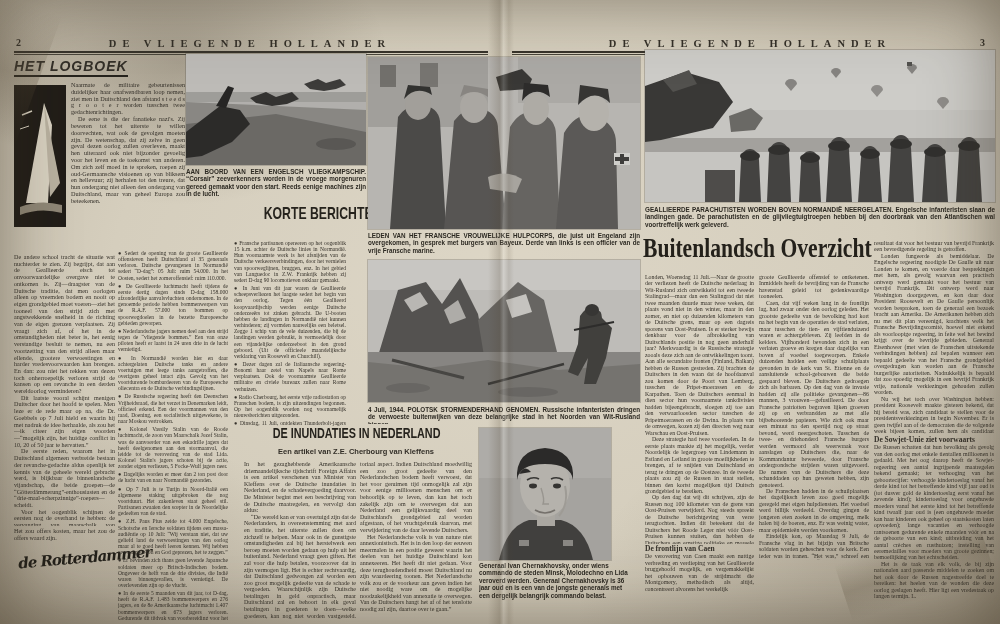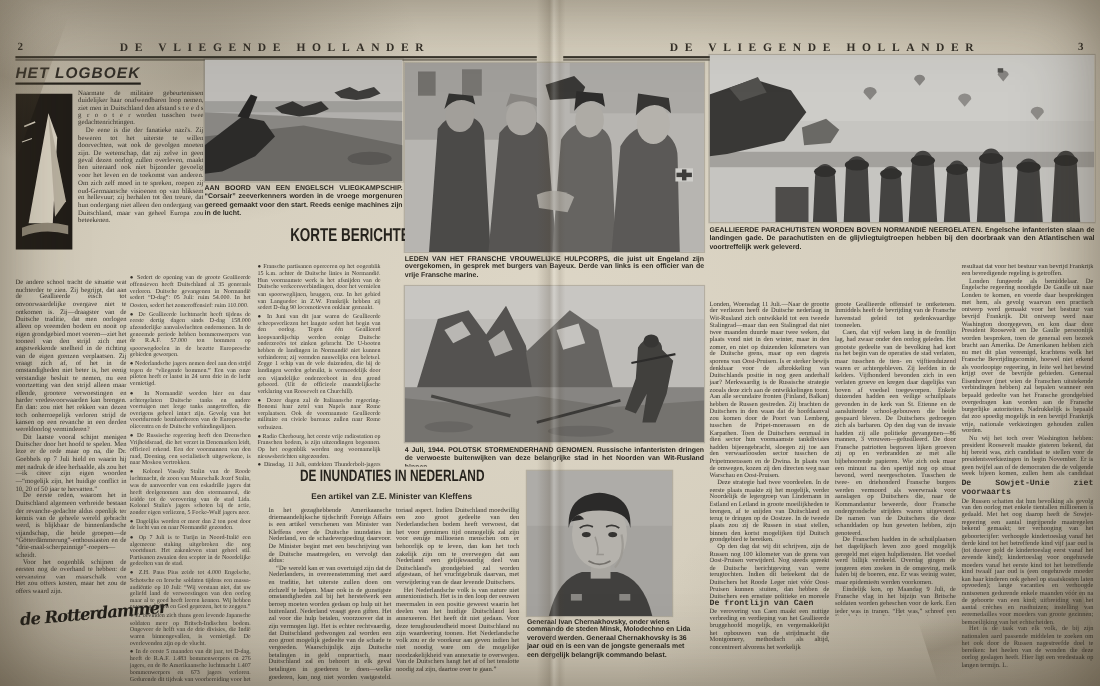--- a/index.html
+++ b/index.html
@@ -21,21 +21,21 @@
   .bodycol{position:absolute;overflow:hidden;font-size:6px;line-height:1.1;text-align:justify;color:#35312a;}
   .bodycol p{margin:0;text-indent:7px;}
   .bodycol p:first-child{text-indent:0;}
   .tinycol{font-size:5.5px;line-height:1.12;}
   .tinycol p{text-indent:0;margin:0 0 2px 0;}
   .cap{position:absolute;overflow:hidden;font-family:"Liberation Sans",sans-serif;font-weight:bold;
     font-size:6.3px;line-height:1.18;text-align:justify;color:#2c2922;}
   .kop-cond{position:absolute;text-align:center;}
   .kop-cond span{display:inline-block;white-space:nowrap;font-family:"Liberation Sans",sans-serif;
     font-weight:bold;transform:scaleX(.72);transform-origin:center;color:#26231d;}
-  .subkop{font-family:Liberation Mono, monospace;font-weight:bold;font-size:7.5px;margin:2px 0 2px 0;text-indent:0 !important;}
+  .subkop{font-family:Liberation Serif, serif;font-weight:bold;font-size:7.5px;margin:2px 0 2px 0;text-indent:0 !important;}
   .ph{position:absolute;overflow:hidden;filter:saturate(.25) contrast(.98);box-shadow:0 0 0 1px rgba(70,62,48,.25);}
   .ph svg{display:block;}
   #logboek-title{position:absolute;left:14px;top:58px;font-family:"Liberation Sans",sans-serif;
     font-style:italic;font-weight:bold;font-size:14px;border-bottom:2.5px solid #26231d;padding-bottom:1px;letter-spacing:1px;}
   #logboek-ill{float:left;width:52px;height:142px;margin:3px 5px 2px 0;}
   #signature{position:absolute;left:18px;top:548px;width:150px;font-style:italic;font-weight:bold;
     font-size:15px;transform:rotate(-5deg);color:#23201a;font-family:"DejaVu Serif",serif;letter-spacing:-1px;}
   #ovz-headline{position:absolute;left:643px;top:233px;width:240px;}
   #ovz-headline span{display:inline-block;white-space:nowrap;font-weight:bold;font-size:27px;
     transform:scaleX(.8);transform-origin:left;color:#24211b;}
@@ -115,21 +115,21 @@
       <p>●  Fransche partisanen opereeren op het oogenblik 15 k.m. achter de Duitsche linies in Normandië. Hun voornaamste werk is het afsnijden van de Duitsche verkeersverbindingen, door het vernielen van spoorweglijnen, bruggen, enz. In het gebied van Languedoc in Z.W. Frankrijk hebben zij sedert D-dag 90 locomotieven onklaar gemaakt.</p>
       <p>●  In Juni van dit jaar waren de Geallieerde scheepsverliezen het laagste sedert het begin van den oorlog. Tegen één Geallieerd koopvaardijschip werden eenige Duitsche onderzeeërs tot zinken gebracht. De U-booten hebben de landingen in Normandië niet kunnen verhinderen; zij vormden nauwelijks een beletsel. Zegge 1 schip van de vele duizenden, die bij de landingen werden gebruikt, is vermoedelijk door een vijandelijke onderzeeboot in den grond geboord. (Uit de officieele maandelijksche verklaring van Roosevelt en Churchill).</p>
       <p>●  Dezer dagen zal de Italiaansche regeering-Bonomi haar zetel van Napels naar Rome verplaatsen. Ook de voornaamste Geallieerde militaire en civiele bureaux zullen naar Rome verhuizen.</p>
       <p>●  Radio Cherbourg, het eerste vrije radiostation op Franschen bodem, is zijn uitzendingen begonnen. Op het oogenblik worden nog voornamelijk nieuwsberichten uitgezonden.</p>
       <p>●  Dinsdag, 11 Juli, ontdekten Thunderbolt-jagers aan het Normandische front een verzameling van 30 Duitsche tanks. In duikvluchten tot 4 meter van den grond schoten zij er binnen minimum van tijd 28 in brand. De overige tanks vluchtten naar alle richtingen.</p>
     </div>
 
   <div class="kop-cond" style="left:240px;top:424px;width:232px;">
     <span style="font-size:15px;">DE INUNDATIES IN NEDERLAND</span>
   </div>
-  <div style="position:absolute;left:240px;top:447px;width:232px;text-align:center;font-family:'Liberation Sans',sans-serif;font-weight:bold;font-size:7.5px;">Een artikel van Z.E. Minister van Kleffens</div>
+  <div style="position:absolute;left:240px;top:447px;width:232px;text-align:center;font-family:'Liberation Sans',sans-serif;font-weight:bold;font-size:7.5px;">Een artikel van Z.E. Cherbourg van Kleffens</div>
   <div class="bodycol" style="left:244px;top:461px;width:112px;height:158px;">
       <p>In het gezaghebbende Amerikaansche driemaandelijksche tijdschrift Foreign Affairs is een artikel verschenen van Minister van Kleffens over de Duitsche inundaties in Nederland, en de schadevergoeding daarvoor. De Minister begint met een beschrijving van de Duitsche maatregelen, en vervolgt dan aldus:</p>
       <p>“De wereld kan er van overtuigd zijn dat de Nederlanders, in overeenstemming met aard en traditie, het uiterste zullen doen om zichzelf te helpen. Maar ook in de gunstigste omstandigheden zal bij het herstelwerk een beroep moeten worden gedaan op hulp uit het buitenland. Nederland vraagt geen giften. Het zal voor die hulp betalen, voorzoover dat in zijn vermogen ligt. Het is echter rechtvaardig, dat Duitschland gedwongen zal worden een zoo groot mogelijk gedeelte van de schade te vergoeden. Waarschijnlijk zijn Duitsche betalingen in geld onpractisch, maar Duitschland zal en behoort in elk geval betalingen in goederen te doen—welke goederen, kan nog niet worden vastgesteld. Deze zaak heeft echter ook een terri-</p>
     </div>
   <div class="bodycol" style="left:360px;top:461px;width:112px;height:158px;">
       <p>toriaal aspect. Indien Duitschland moedwillig een zoo groot gedeelte van den Nederlandschen bodem heeft verwoest, dat het voor geruimen tijd onmogelijk zal zijn voor eenige millioenen menschen om er behoorlijk op te leven, dan kan het toch zakelijk zijn om te overwegen dat aan Nederland een gelijkwaardig deel van Duitschland's grondgebied zal worden afgestaan, of het vruchtgebruik daarvan, met verwijdering van de daar levende Duitschers.</p>
       <p>Het Nederlandsche volk is van nature niet annexionistisch. Het is in den loop der eeuwen meermalen in een positie geweest waarin het deelen van het huidige Duitschland kon annexeeren. Het heeft dit niet gedaan. Voor deze terughoudendheid moest Duitschland nu zijn waardeering toonen. Het Nederlandsche volk zou er de voorkeur aan geven indien het niet noodig ware om de mogelijke noodzakelijkheid van annexatie te overwegen. Van de Duitschers hangt het af of het tenslotte noodig zal zijn, daartoe over te gaan.”</p>
     </div>
 
   <div class="ph" style="left:368px;top:57px;width:272px;height:172px;">
@@ -236,20 +236,23 @@
         <ellipse cx="225" cy="104" rx="10" ry="5"></ellipse>
         <ellipse cx="256" cy="94" rx="11" ry="5"></ellipse>
         <ellipse cx="290" cy="102" rx="11" ry="5"></ellipse>
         <ellipse cx="324" cy="96" rx="11" ry="5"></ellipse>
       </g>
       <rect x="60" y="120" width="30" height="32" fill="#514b41"></rect>
     </svg>
   </div>
   <div class="cap" style="left:645px;top:206px;width:350px;height:28px;">GEALLIEERDE PARACHUTISTEN WORDEN BOVEN NORMANDIË NEERGELATEN.  Engelsche infanteristen slaan de landingen gade.  De parachutisten en de glijvliegtuigtroepen hebben bij den doorbraak van den Atlantischen wal voortreffelijk werk geleverd.</div>
 
+  <div id="ovz-headline">
+    <span>Buitenlandsch Overzicht</span>
+  </div>
   <div class="bodycol" style="left:645px;top:274px;width:109px;height:270px;font-size:5.9px;">
       <p>Londen, Woensdag 11 Juli.—Naar de grootte der verliezen heeft de Duitsche nederlaag in Wit-Rusland zich ontwikkeld tot een tweede Stalingrad—maar dan een Stalingrad dat niet twee maanden duurde maar twee weken, dat plaats vond niet in den winter, maar in den zomer, en niet op duizenden kilometers van de Duitsche grens, maar op een dagreis sporens van Oost-Pruisen. Is er sterker bewijs denkbaar voor de afbrokkeling van Duitschlands positie in nog geen anderhalf jaar? Merkwaardig is de Russische strategie zooals deze zich aan de ontwikkelingen toont. Aan alle secundaire fronten (Finland, Balkan) hebben de Russen gestreden. Zij brachten de Duitschers in den waan dat de hoofdaanval zou komen door de Poort van Lemberg, tusschen de Pripet-moerassen en de Karpathen. Toen de Duitschers eenmaal in dien sector hun voornaamste tankdivisies hadden bijeengebracht, sloegen zij toe aan den verwaarloosden sector tusschen de Pripetmoerassen en de Dwina. In plaats van de omwegen, kozen zij den directen weg naar Warschau en Oost-Pruisen.</p>
       <p>Deze strategie had twee voordeelen. In de eerste plaats maakte zij het mogelijk, verder Noordelijk de legergroep van Lindemann in Estland en Letland in groote moeilijkheden te brengen, af te snijden van Duitschland en terug te dringen op de Oostzee. In de tweede plaats zou zij de Russen in staat stellen, binnen den kortst mogelijken tijd Duitsch grondgebied te bereiken.</p>
       <p>Op den dag dat wij dit schrijven, zijn de Russen nog 100 kilometer van de grens van Oost-Pruisen verwijderd. Nog steeds spreekt de Duitsche berichtgeving van verre terugtochten. Indien dit beteekent dat de Duitschers het Roode Leger niet vóór Oost-Pruisen kunnen stuiten, dan hebben de Duitschers een ernstige politieke en moreele nederlaag voor den boeg. Geen verzekering heeft Hitler er dieper bij zijn Duitschers ingestampt dan dat deze oorlog nimmer gevoerd zou behooren te worden op Duitsch grondgebied. Oost-Pruisen is oer-Duitsch, het oude Borussia, waar in een volkerenmengsel van Pruisen en Slaven het evangelie van bloed en ijzer werd geboren. Prijsgeven van dit heilig gebied kan niet anders dan catastrophale gevolgen hebben voor het toch al zoo gezonken prestige van den Führer—oftewel der Narr, zooals hij tegenwoordig door velen in Duitschland wordt genoemd.</p>
     </div>
   <div class="bodycol" style="left:645px;top:545px;width:109px;height:76px;font-size:5.9px;">
     <p class="subkop">De frontlijn van Caen</p>
     <span><p>De verovering van Caen maakt een nuttige verbreding en verdieping van het Geallieerde bruggehoofd mogelijk, en vergemakkelijkt het opbouwen van de strijdmacht die Montgomery, methodisch als altijd, concentreert alvorens het werkelijk</p></span>
   </div>
   <div class="bodycol" style="left:759px;top:274px;width:110px;height:286px;font-size:5.9px;">

